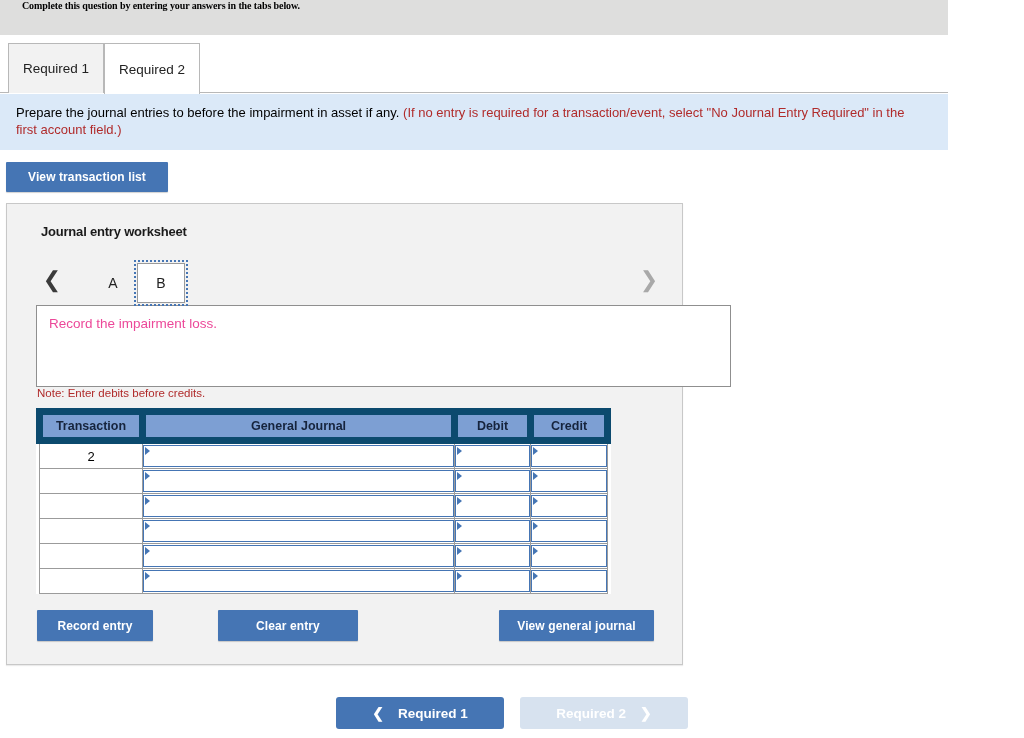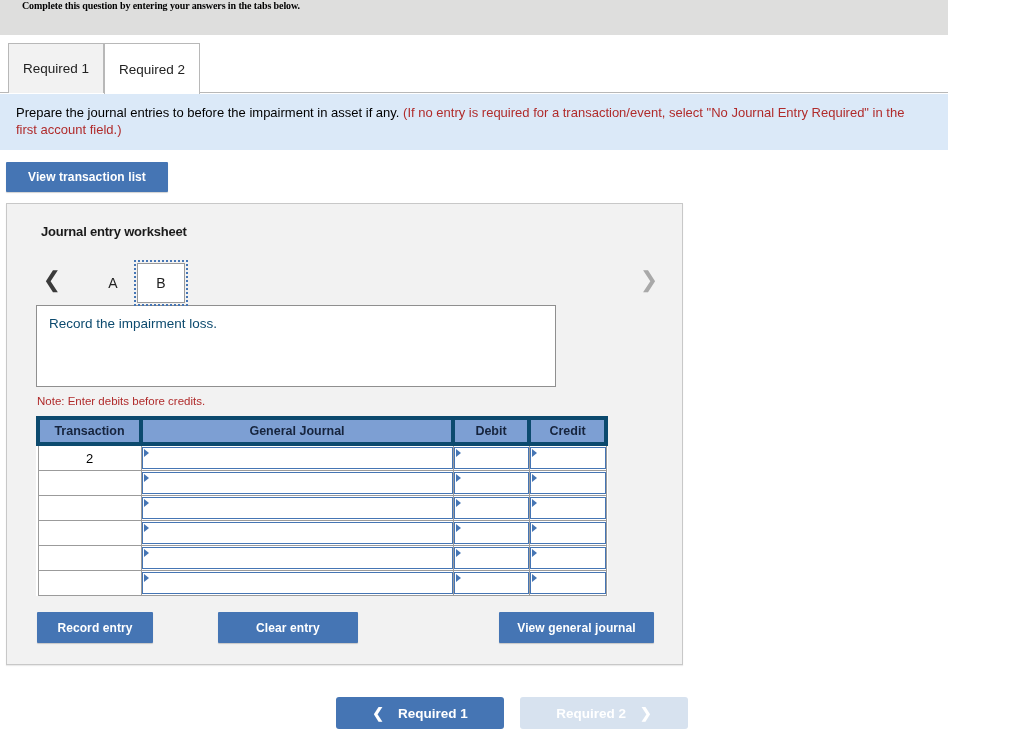--- a/index.html
+++ b/index.html
@@ -165,47 +165,46 @@
   #pager-b {
     left: 101px;
     background: #ffffff;
     border: 1px solid #9a9a9a;
     outline: 2px dotted #4575b4;
     outline-offset: 1px;
   }
 
   
   .desc-box {
-    width: 520px;
+    width: 695px;
     height: 82px;
     box-sizing: border-box;
     background: #ffffff;
     border: 1px solid #8f8f8f;
     padding: 10px 12px;
     font-size: 13.5px;
-    color: #0c4a6e;
-    margin-bottom: 8px;
+    color: #ec4899;
   }
 
   .note {
     color: #b02b2b;
     font-size: 11.5px;
     margin: 0 0 9px 1px;
   }
 
   
   table.journal {
     border-collapse: collapse;
     table-layout: fixed;
     width: 568px;
     background: #ffffff;
   }
   table.journal th {
     background: #7d9fd3;
-    border: 4px solid #0c4a6e;
+    border: 7px solid #0c4a6e;
     font-size: 12.5px;
     font-weight: bold;
     color: #16243d;
     height: 22px;
     padding: 0;
     text-align: center;
   }
   table.journal td {
     border: 1px solid #9b9b9b;
     height: 24px;

